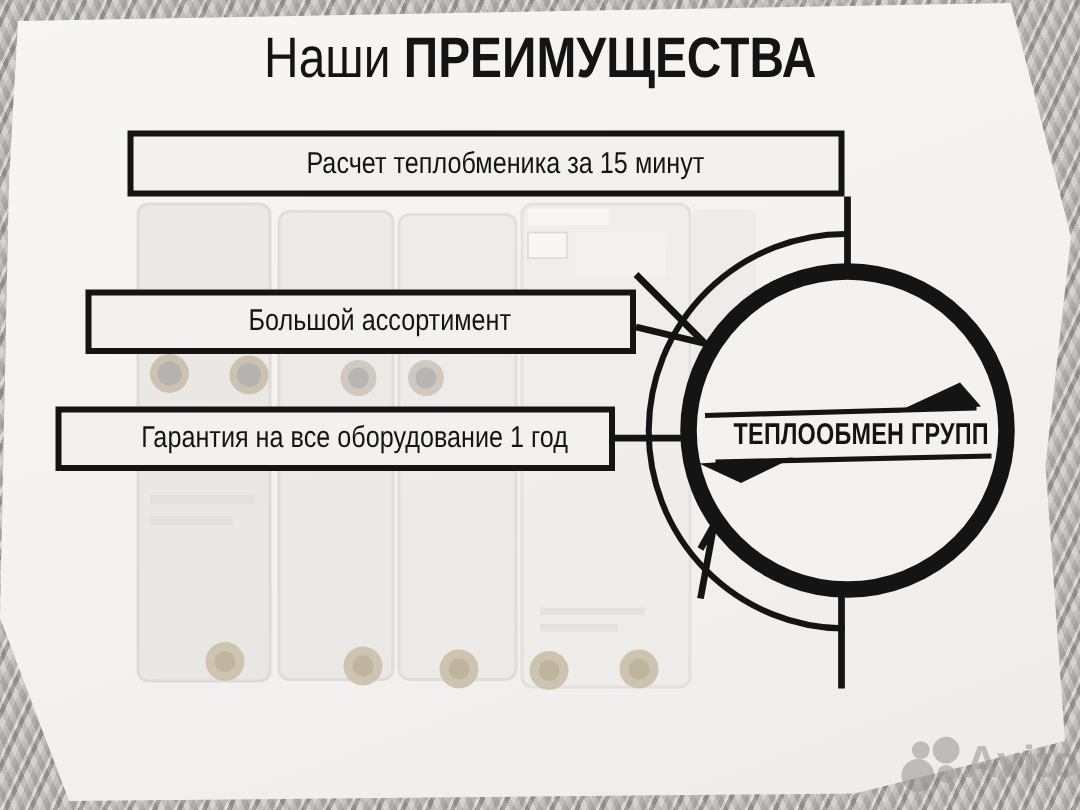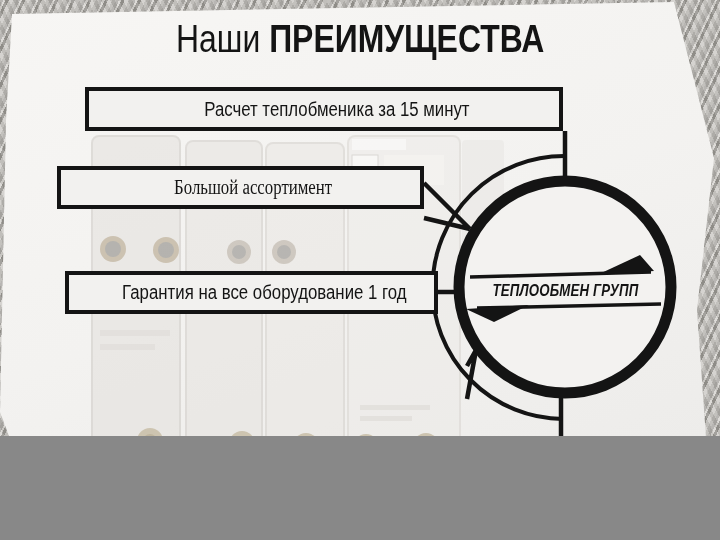--- a/index.html
+++ b/index.html
@@ -1,17 +1,17 @@
 <!DOCTYPE html>
 <html><head>
 <meta charset="utf-8">
 <style>
   html,body{margin:0;padding:0;background:#888;}
   .stage{
-    position:relative;width:720px;height:436px;overflow:hidden;
+    position:relative;width:720px;height:540px;overflow:hidden;
     font-family:"Liberation Sans", sans-serif;color:#141414;
     -webkit-user-select:none;user-select:none;
   }
   
   .texture{
     position:absolute;inset:0;
     background:
       repeating-linear-gradient(115deg,
         #aeaca8 0 3px, #d8d6d2 3px 5px, #96948f 5px 8px,
         #cfcdc9 8px 12px, #bab8b4 12px 15px),
@@ -39,29 +39,28 @@
   }
   .title .t-reg{font-weight:400;}
   .title .t-bold{font-weight:700;}
   .cond{display:inline-block;transform:scaleX(.84);transform-origin:center;white-space:nowrap;}
   .adv{
     position:absolute;background:#f2f1ef;border:4px solid #141414;
     display:flex;align-items:center;justify-content:center;
     font-size:20px;box-sizing:border-box;padding-left:25px;
   }
   .b1{left:85px; top:87px;  width:478px;height:44px;}
-  .b2{left:57px; top:166px; width:367px;height:43px;font-family:Liberation Serif, serif;}
-  .b3{left:37px; top:271px; width:373px;height:43px;margin-left:28px;}
+  .b2{left:57px; top:193px; width:367px;height:43px;}
+  .b3{left:37px; top:271px; width:373px;height:43px;}
   .b4{left:53px; top:361px; width:414px;height:42px;}
   .b5{left:82px; top:457px; width:483px;height:43px;}
   .logo-text{
     position:absolute;left:465px;top:277px;width:200px;height:28px;
-    text-align:center;font-size:17px;line-height:27px;font-weight:700;
+    text-align:center;font-size:20px;line-height:27px;font-weight:700;
     letter-spacing:.2px;
-    font-style:italic;
   }
   .logo-text .cond{transform:scaleX(.78);}
   .watermark{
     position:absolute;left:598px;top:486px;width:122px;height:46px;
     display:flex;align-items:flex-start;color:rgba(150,147,143,.55);
   }
   .watermark .wm-label{
     font-size:30px;font-weight:700;letter-spacing:.5px;line-height:46px;
   }
 </style>

